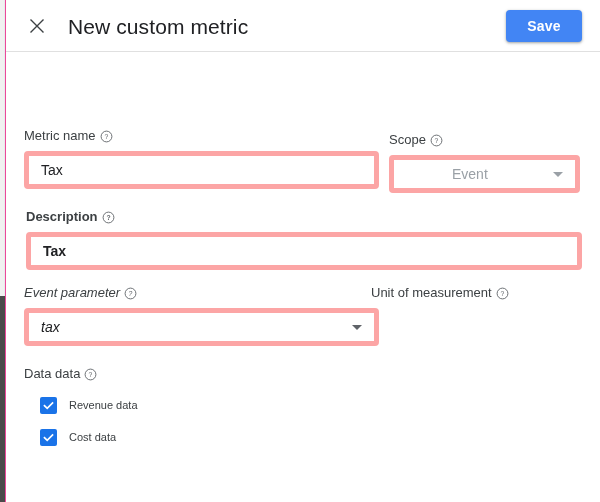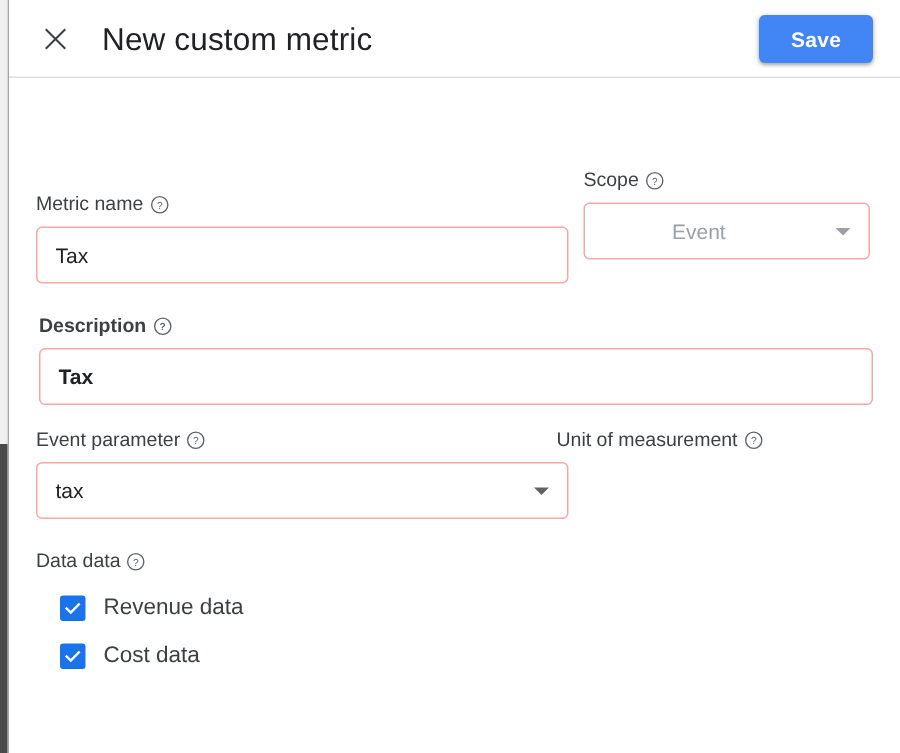--- a/index.html
+++ b/index.html
@@ -11,21 +11,21 @@
     height: 502px;
     background: #ffffff;
     font-family: "Liberation Sans", sans-serif;
     -webkit-font-smoothing: antialiased;
     overflow: hidden;
   }
   .panel {
     position: relative;
     width: 600px;
     height: 502px;
-    background: #a3a3a3;
+    background: #ec4899;
     box-sizing: border-box;
   }
   
   .scroll-track {
     position: absolute;
     left: 0;
     top: 0;
     width: 5px;
     height: 502px;
     background: #f1f1f1;
@@ -119,21 +119,21 @@
     width: 13px;
     height: 13px;
     flex: 0 0 13px;
     cursor: pointer;
   }
   .help-icon svg { display: block; }
 
   .input-box {
     box-sizing: border-box;
     height: 38px;
-    border: 1px solid #fca5a5;
+    border: 5px solid #fca5a5;
     border-radius: 4px;
     background: #ffffff;
     display: flex;
     align-items: center;
     padding: 0 12px;
     font-size: 14px;
     color: #202124;
     position: relative;
     cursor: text;
   }
@@ -151,23 +151,23 @@
     border-left: 5px solid transparent;
     border-right: 5px solid transparent;
     border-top: 5px solid #5f6368;
     margin-left: 8px;
     flex: 0 0 auto;
   }
   .select-box.disabled .caret { border-top-color: #9aa0a6; }
 
   
   .row-metric-name { position: absolute; left: 18px; top: 76px; width: 355px; }
-  .row-scope       { position: absolute; left: 383px; top: 60px; width: 191px; }
+  .row-scope       { position: absolute; left: 383px; top: 80px; width: 191px; }
   .row-description { position: absolute; left: 20px; top: 157px; width: 556px; font-weight: bold; }
-  .row-event-param { position: absolute; left: 18px; top: 233px; width: 355px; }
+  .row-event-param { position: absolute; left: 18px; top: 233px; width: 355px; font-style: italic; }
   .row-unit        { position: absolute; left: 365px; top: 233px; width: 191px; }
   .row-data-type   { position: absolute; left: 18px; top: 314px; width: 360px; }
 
   .checkbox-row {
     display: flex;
     align-items: center;
     gap: 12px;
     margin-top: 14px;
     padding-left: 16px;
     cursor: pointer;
@@ -177,21 +177,21 @@
     height: 17px;
     flex: 0 0 17px;
     background: #1a73e8;
     border-radius: 2px;
     display: flex;
     align-items: center;
     justify-content: center;
   }
   .checkbox svg { display: block; }
   .checkbox-label {
-    font-size: 15px;
+    font-size: 11px;
     color: #3c4043;
     line-height: 18px;
     white-space: nowrap;
   }
 </style>
 </head>
 <body>
 
 <div class="panel">
 

